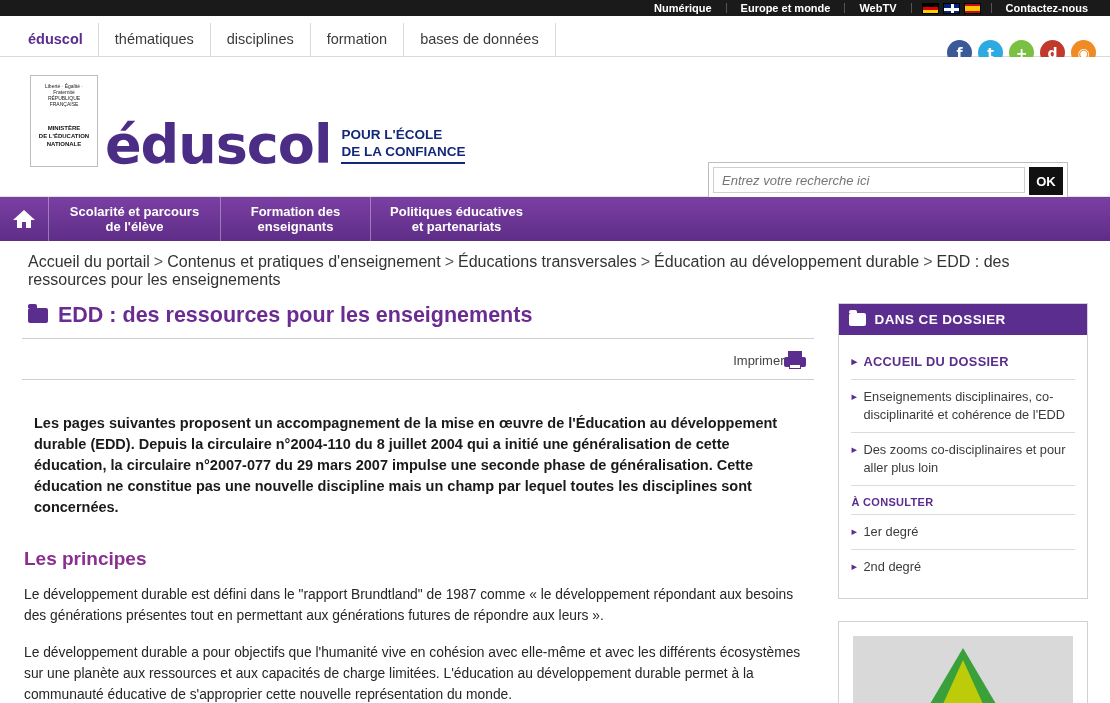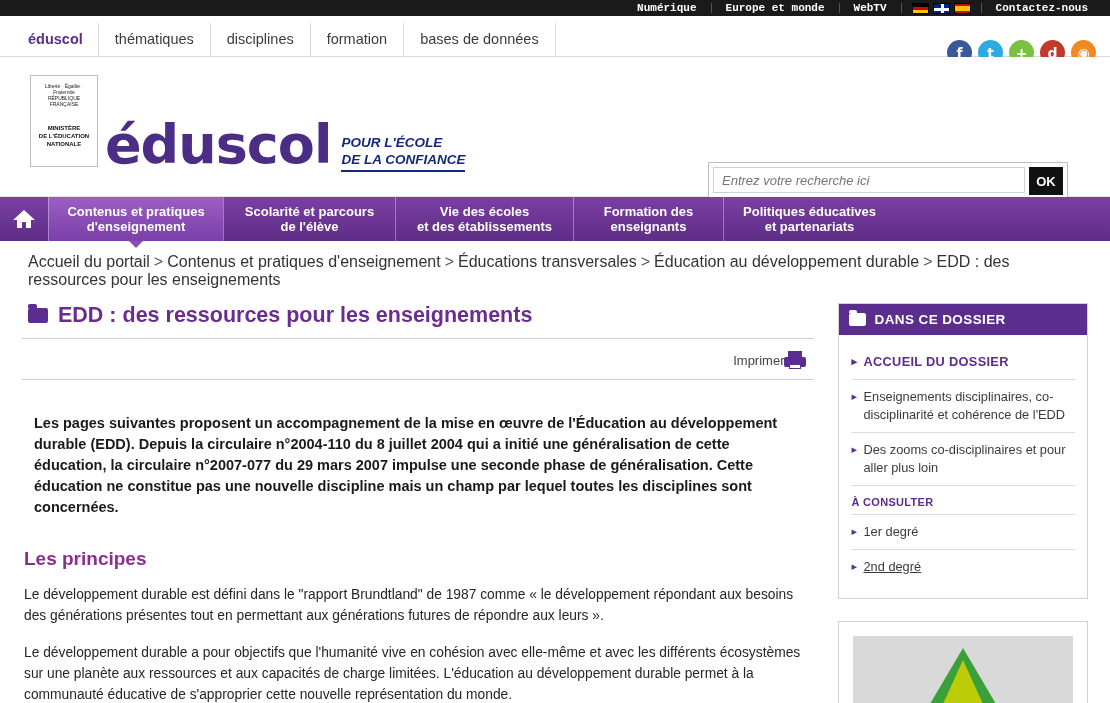--- a/index.html
+++ b/index.html
@@ -20,21 +20,20 @@
     align-items: center;
     color: #ffffff;
     font-size: 11px;
     font-weight: bold;
     padding-right: 8px;
   }
   .topbar .tb-item {
     padding: 0 14px;
     line-height: 16px;
     white-space: nowrap;
-    font-family: Liberation Mono, monospace;
   }
   .topbar .tb-sep {
     width: 1px; height: 10px; background: #555;
   }
   .flags { display: flex; align-items: center; gap: 4px; padding: 0 10px; }
   .flag { width: 17px; height: 11px; display: inline-block; border: 1px solid #000; }
   .flag-de { background: linear-gradient(to bottom, #000 0 33.3%, #d00 33.3% 66.6%, #ffce00 66.6% 100%); }
   .flag-gb { background: #00247d; position: relative; overflow: hidden; }
   .flag-gb:before {
     content: ""; position: absolute; left: 0; top: 4px; width: 100%; height: 3px; background: #fff;
@@ -125,29 +124,28 @@
     font-size: 54px;
     font-weight: bold;
     color: #4b2d86;
     letter-spacing: -1px;
     font-family: "DejaVu Sans", sans-serif;
     line-height: 54px;
   }
   .brand-row { display: flex; align-items: flex-end; }
   .brand-claim {
     margin-left: 10px;
-    margin-bottom: 0;
+    margin-bottom: 8px;
     color: #14287b;
     font-weight: bold;
     font-size: 13.5px;
     line-height: 17px;
     text-align: left;
     border-bottom: 2px solid #14287b;
     padding-bottom: 2px;
-    font-style: italic;
   }
   .tagline {
     position: absolute;
     left: 107px; top: 150px;
     font-size: 13.5px;
     font-weight: bold;
     color: #1b1b1b;
   }
   .searchbox {
     position: absolute;
@@ -310,21 +308,21 @@
   }
   .dossier-body { padding: 10px 12px 14px 12px; }
   .dlink {
     font-size: 12.8px;
     color: #3b3b3b;
     line-height: 18px;
     padding: 8px 0 8px 12px;
     position: relative;
     border-bottom: 1px solid #dcdcdc;
   }
-  .dlink:last-child { border-bottom: none; text-decoration: underline; }
+  .dlink:last-child { border-bottom: none; }
   .dlink:before {
     content: "\25B8";
     position: absolute; left: 0; top: 7px;
     color: #5b2d8e; font-size: 11px;
   }
   .dlink.strong { color: #5b2d8e; font-weight: bold; letter-spacing: .3px; }
   .dsub {
     font-size: 11px; font-weight: bold; color: #5b2d8e;
     padding: 10px 0 6px 0;
     border-bottom: 1px solid #dcdcdc;
@@ -422,36 +420,24 @@
     <div class="okbtn">OK</div>
   </div>
 </div>
 
 <div class="mainnav">
   <div class="home">
     <svg width="24" height="22" viewBox="0 0 24 22" aria-hidden="true">
       <path d="M12 2 L23 12 L19 12 L19 20 L14 20 L14 14 L10 14 L10 20 L5 20 L5 12 L1 12 Z" fill="#ffffff"></path>
     </svg>
   </div>
-  <div class="nav-item nav-w1 active">
-    <span>
-      <span>Contenus et pratiques</span><br>
-      <span>d'enseignement</span>
-    </span>
-  </div>
   <div class="nav-item nav-w2">
     <span>
       <span>Scolarité et parcours</span><br>
       <span>de l'élève</span>
-    </span>
-  </div>
-  <div class="nav-item nav-w3">
-    <span>
-      <span>Vie des écoles</span><br>
-      <span>et des établissements</span>
     </span>
   </div>
   <div class="nav-item nav-w5">
     <span>
       <span>Formation des</span><br>
       <span>enseignants</span>
     </span>
   </div>
   <div class="nav-item nav-w4">
     <span>

